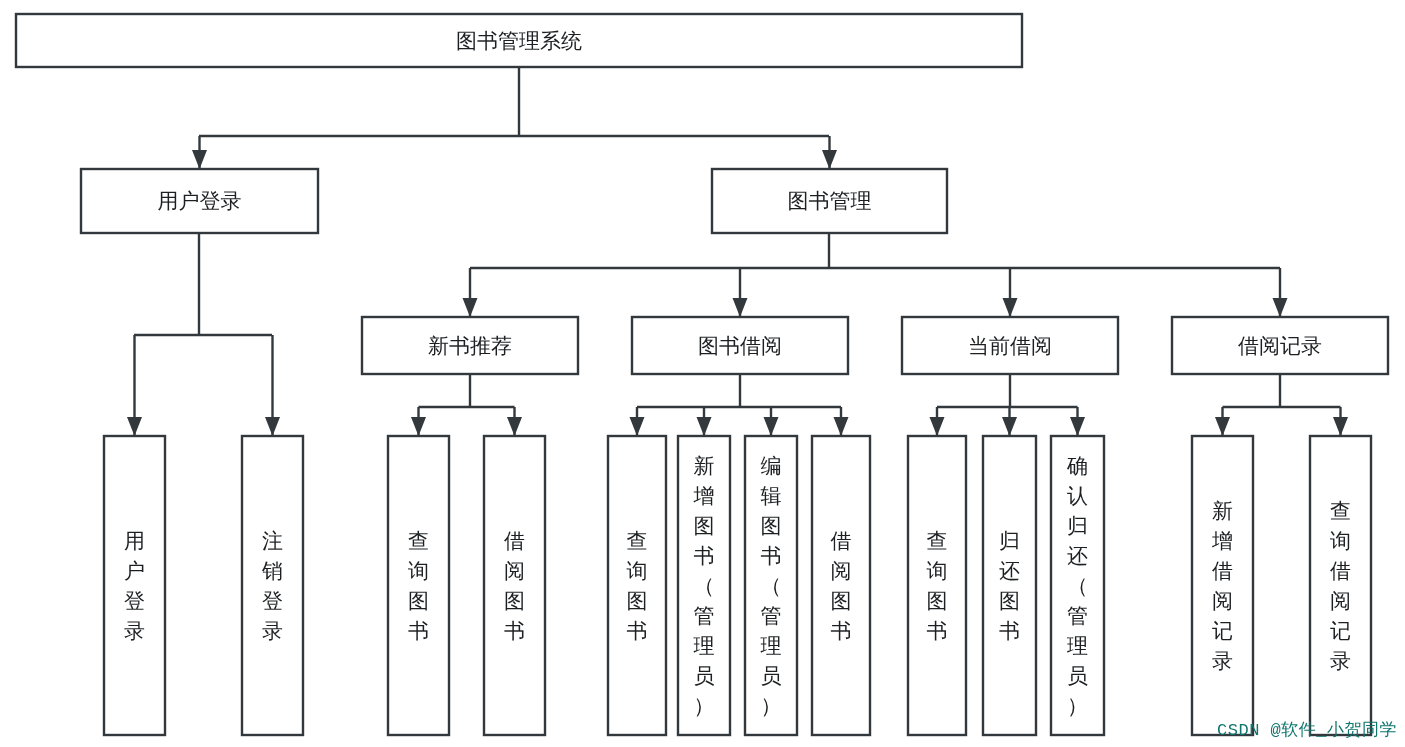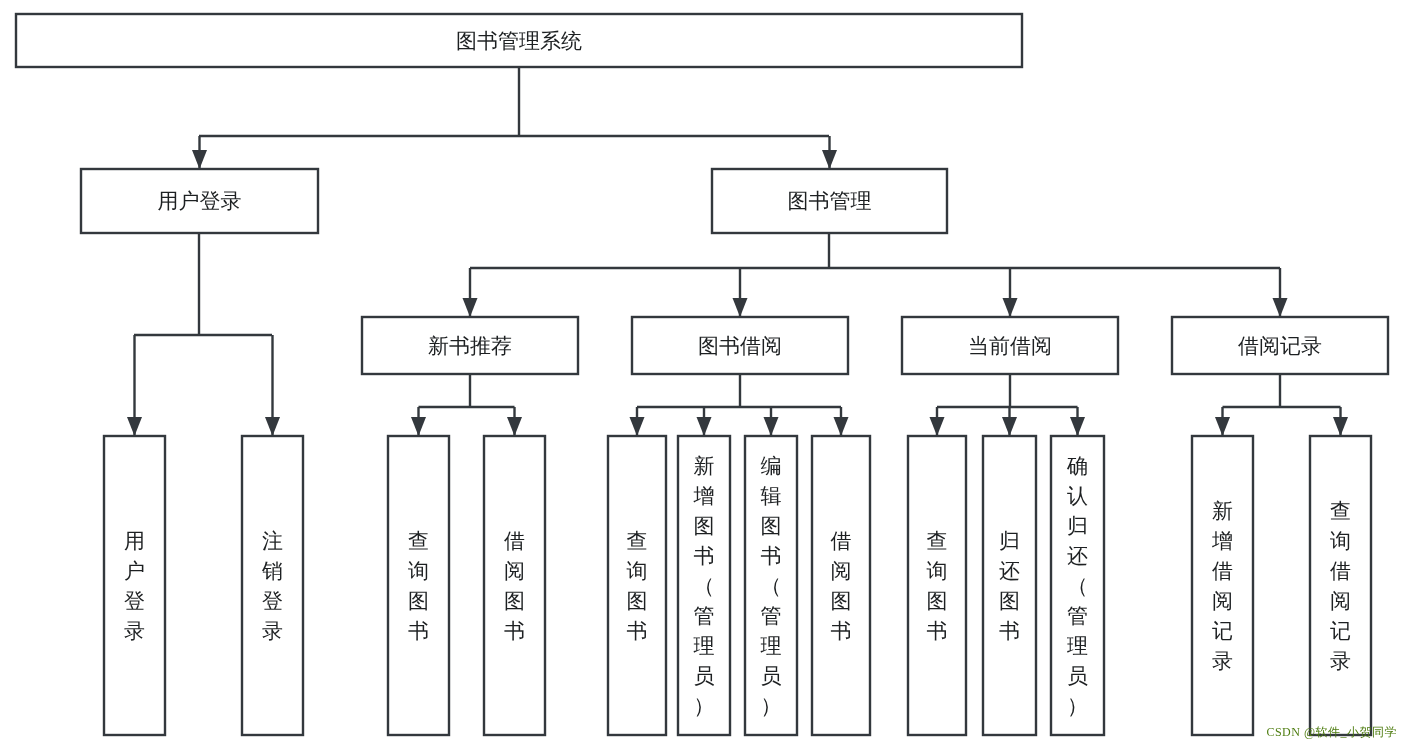--- a/index.html
+++ b/index.html
@@ -46,23 +46,23 @@
     stroke-linecap: butt;
   }
   .arrow-head {
     fill: #33383d;
     stroke: none;
   }
   .watermark {
     position: absolute;
     right: 8px;
     bottom: 6px;
-    font-family: Liberation Serif, serif;
-    font-size: 12px;
-    color: #4d7c0f;
+    font-family: Liberation Mono, monospace;
+    font-size: 17px;
+    color: #0f766e;
     letter-spacing: 0.5px;
     white-space: nowrap;
     pointer-events: none;
   }
 </style>
 </head>
 <body>
 
 <div id="diagram-root">
   <svg id="diagram-svg" width="1405" height="747" viewBox="0 0 1405 747" xmlns="http://www.w3.org/2000/svg">

